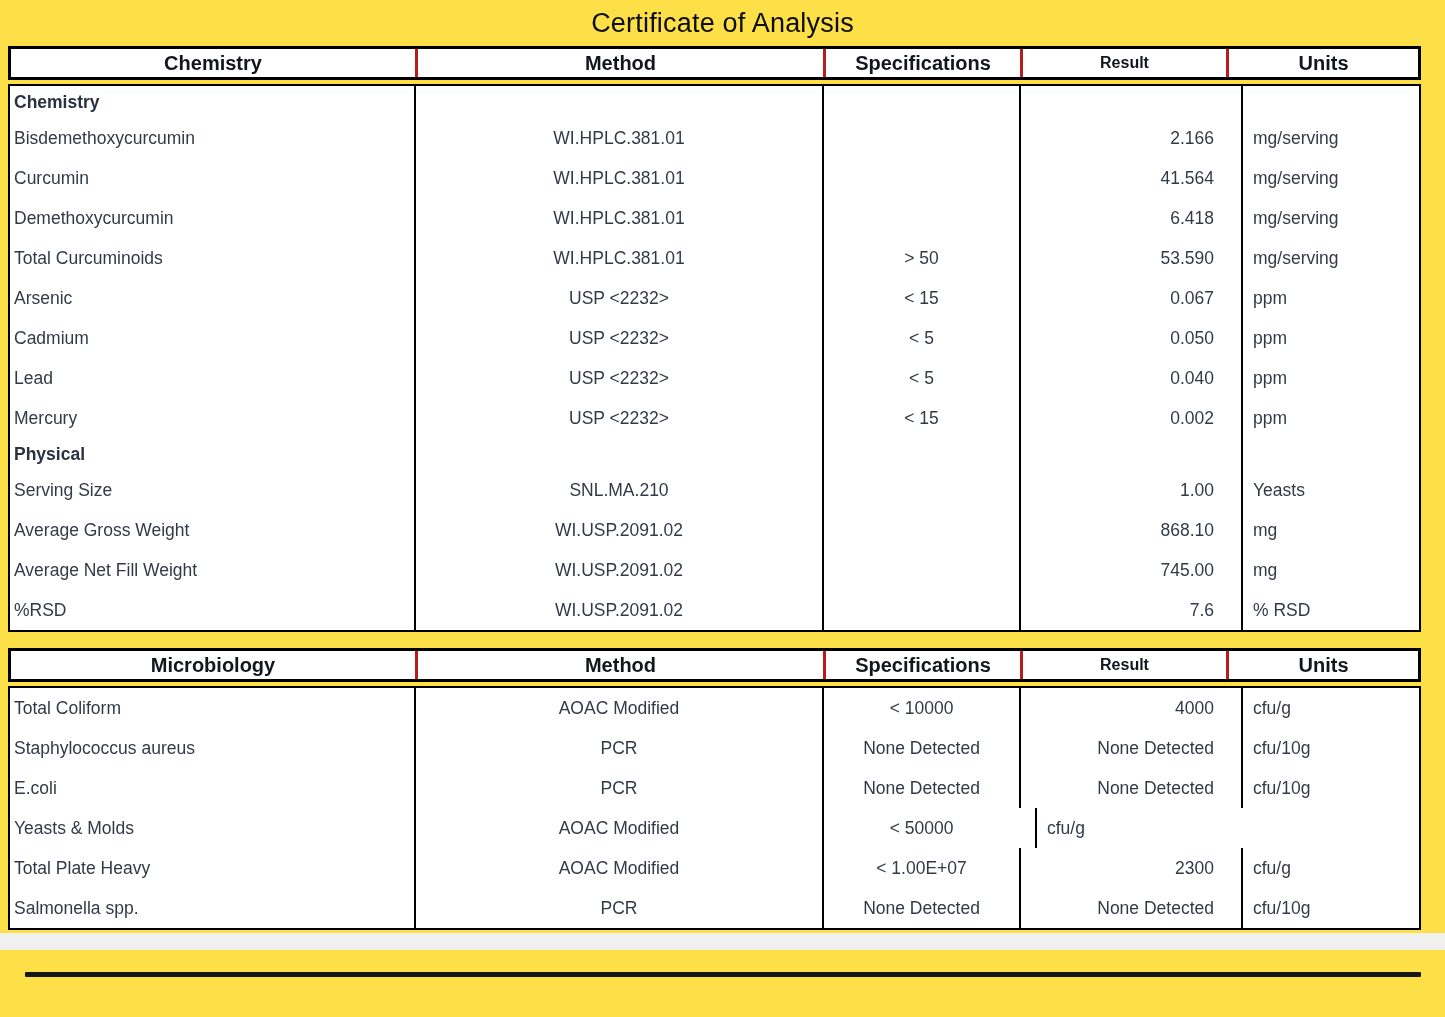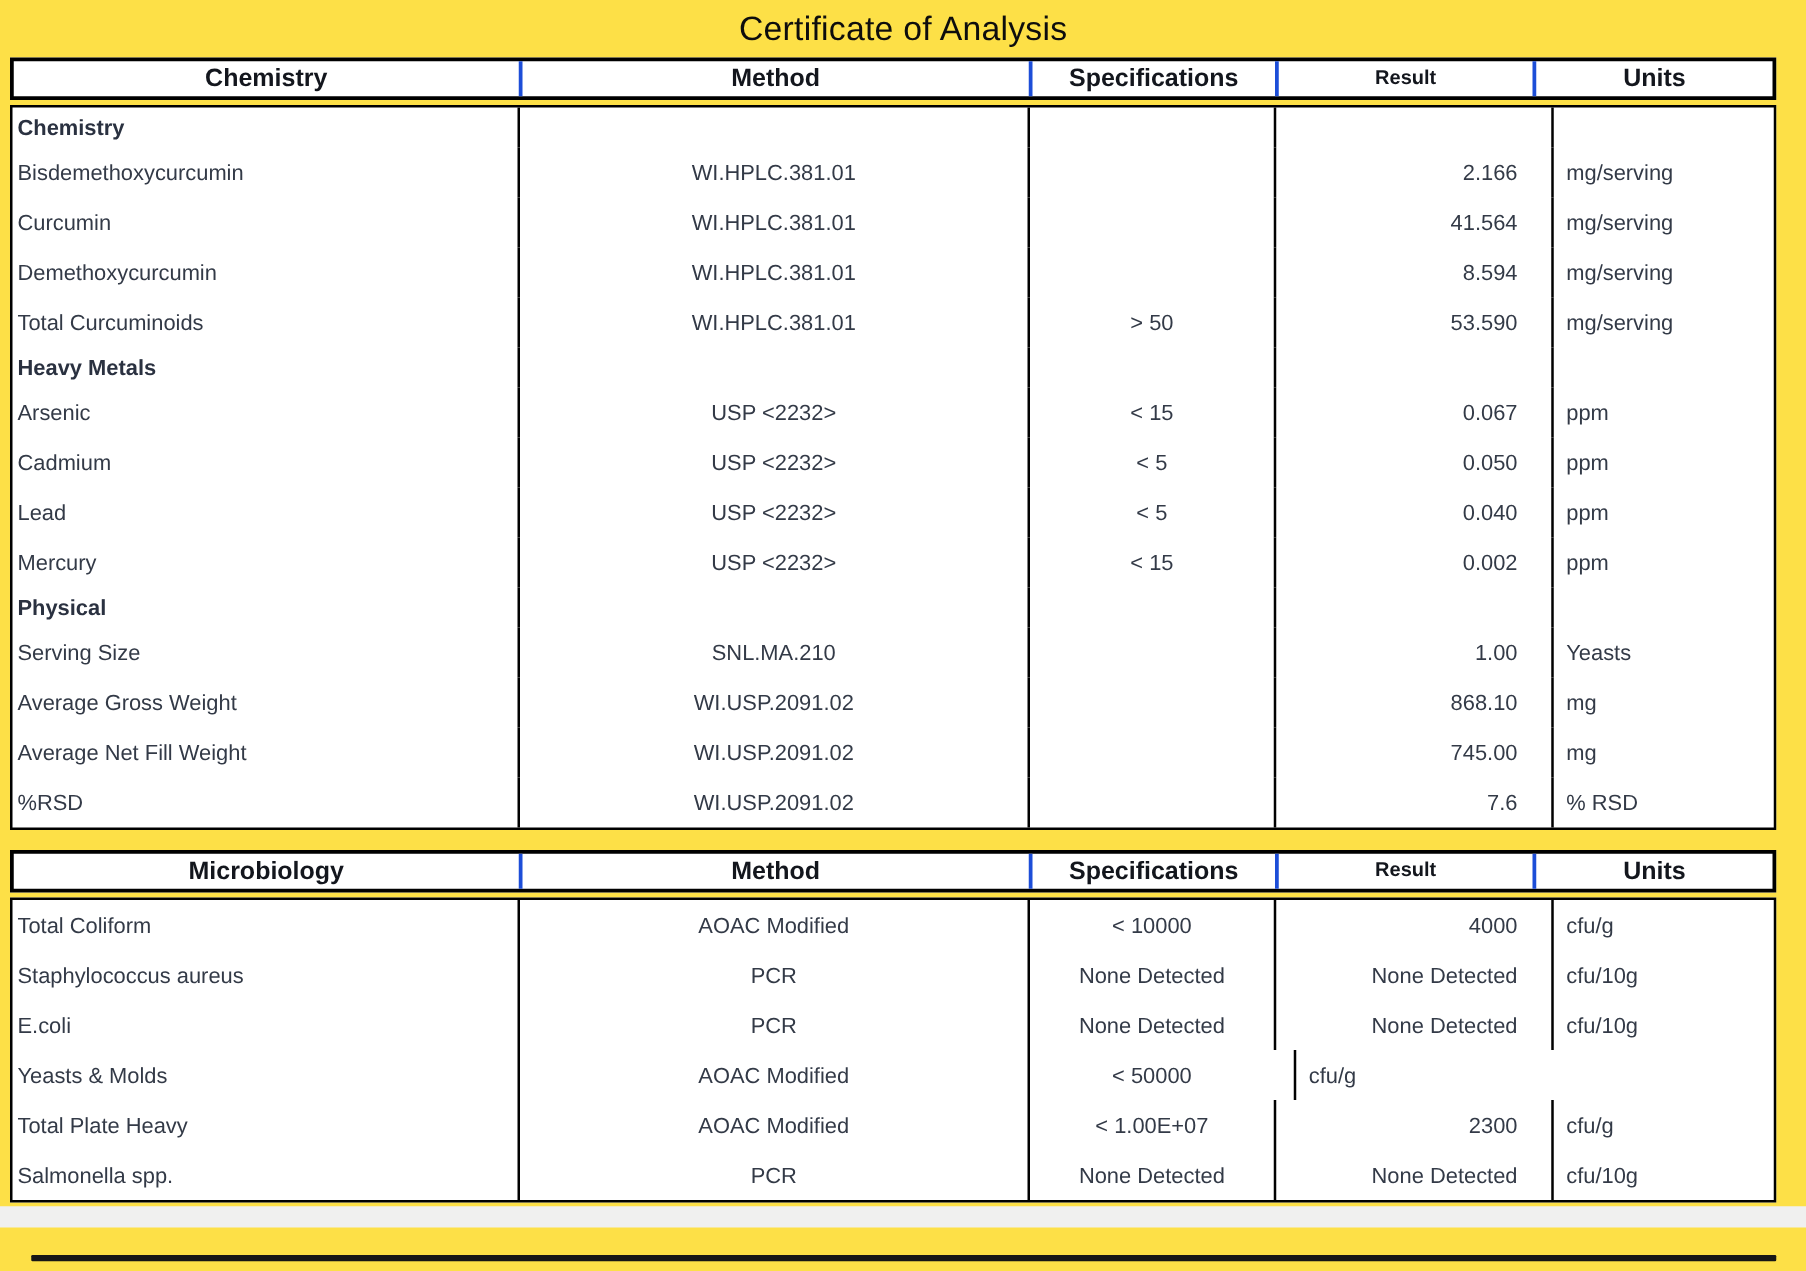--- a/index.html
+++ b/index.html
@@ -14,21 +14,21 @@
   }
   .tbl { margin-left:8px; width:1413px; }
   .hdr {
     display:grid; grid-template-columns:404px 408px 197px 206px 1fr;
     border:3px solid #000; height:34px; background:#fff;
   }
   .hdr-cell {
     display:flex; align-items:center; justify-content:center;
     font-weight:bold; font-size:20px; color:#13161d;
   }
-  .hdr-cell + .hdr-cell { border-left:3px solid #1d4ed8; }
+  .hdr-cell + .hdr-cell { border-left:3px solid #b91c1c; }
   .hdr-cell.small { font-size:16px; }
   .tbody {
     margin-top:4px; border:2px solid #000; border-top-width:2px;
     background:#fff;
   }
   .grid-row {
     display:grid; grid-template-columns:404px 408px 197px 206px 1fr;
   }
   .cell {
     display:flex; align-items:center; font-size:17.5px; color:#333a47;
@@ -85,36 +85,29 @@
           <div class="cell c-analyte">Curcumin</div>
           <div class="cell c-method">WI.HPLC.381.01</div>
           <div class="cell c-spec"></div>
           <div class="cell c-result">41.564</div>
           <div class="cell c-units">mg/serving</div>
         </div>
         <div class="grid-row row-data">
           <div class="cell c-analyte">Demethoxycurcumin</div>
           <div class="cell c-method">WI.HPLC.381.01</div>
           <div class="cell c-spec"></div>
-          <div class="cell c-result">8.594</div>
+          <div class="cell c-result">6.418</div>
           <div class="cell c-units">mg/serving</div>
         </div>
         <div class="grid-row row-data">
           <div class="cell c-analyte">Total Curcuminoids</div>
           <div class="cell c-method">WI.HPLC.381.01</div>
           <div class="cell c-spec">&gt; 50</div>
           <div class="cell c-result">53.590</div>
           <div class="cell c-units">mg/serving</div>
-        </div>
-        <div class="grid-row row-section">
-          <div class="cell c-analyte">Heavy Metals</div>
-          <div class="cell c-method"></div>
-          <div class="cell c-spec"></div>
-          <div class="cell c-result"></div>
-          <div class="cell c-units"></div>
         </div>
         <div class="grid-row row-data">
           <div class="cell c-analyte">Arsenic</div>
           <div class="cell c-method">USP &lt;2232&gt;</div>
           <div class="cell c-spec">&lt; 15</div>
           <div class="cell c-result">0.067</div>
           <div class="cell c-units">ppm</div>
         </div>
         <div class="grid-row row-data">
           <div class="cell c-analyte">Cadmium</div>

